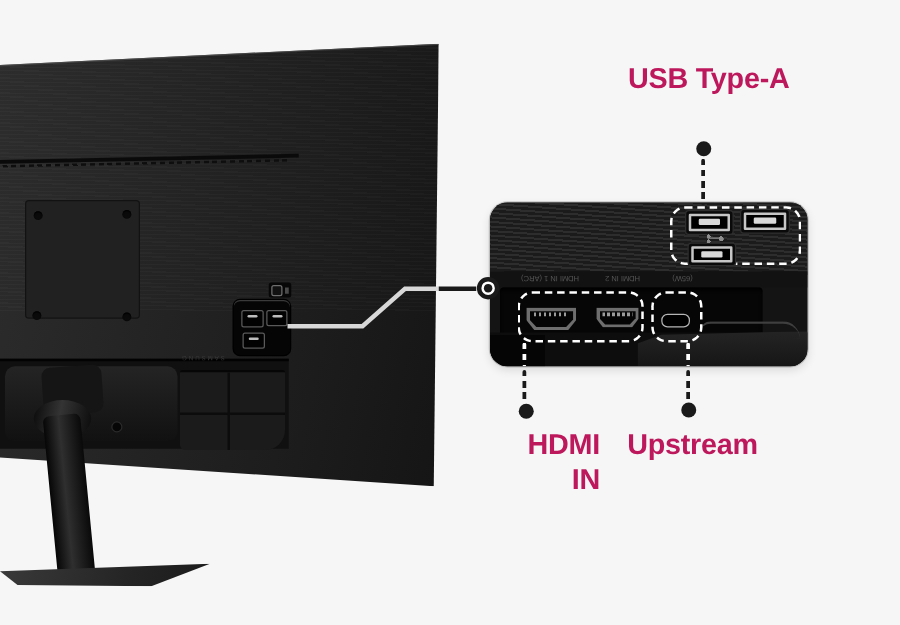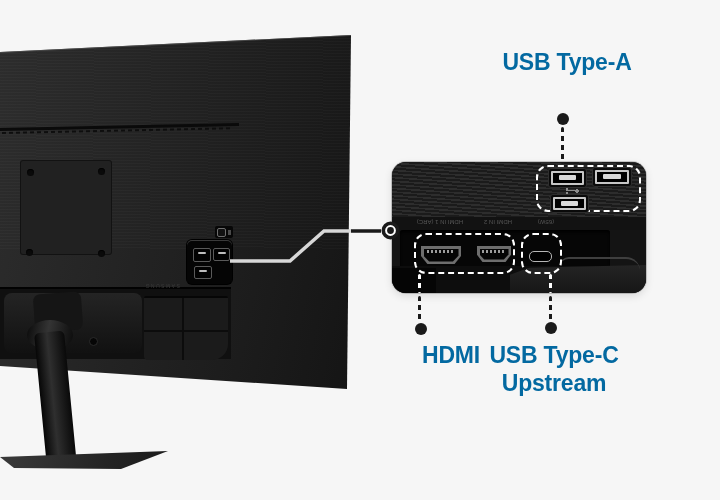--- a/index.html
+++ b/index.html
@@ -93,21 +93,21 @@
   .usbc-port{left:137px;top:89px;width:21px;height:9px;border:1.5px solid #b5b5b5;border-radius:5px;background:#000;}
 
   
   .vdash{width:3px;border-radius:1.5px;}
   .vdash.black{background:repeating-linear-gradient(180deg,#1a1a1a 0 5px,transparent 5px 9px);}
   .vdash.white{background:repeating-linear-gradient(180deg,#ffffff 0 5px,transparent 5px 9px);}
   .dot{width:12px;height:12px;border-radius:50%;background:#1a1a1a;}
   svg.connector{left:0;top:0;width:720px;height:500px;pointer-events:none;}
 
   
-  .lbl{color:#0369a1;font-weight:700;font-size:23px;line-height:28px;text-align:center;letter-spacing:-.2px;}
+  .lbl{color:#be185d;font-weight:700;font-size:23px;line-height:28px;text-align:center;letter-spacing:-.2px;}
 </style>
 </head>
 <body>
 
 <div class="stage">
 
   <div class="abs monitor-body">
     <div class="abs monitor-tex"></div>
     <div class="abs top-edge"></div>
     <div class="abs vent"></div>
@@ -216,20 +216,20 @@
 
   <div class="abs vdash black" style="left:549px;top:296px;height:25px;"></div>
   <div class="abs dot" style="left:545px;top:322px;"></div>
 
   <div class="abs lbl" style="left:452px;top:48px;width:230px;">
     <div>USB Type-A</div>
   </div>
 
   <div class="abs lbl" style="left:358px;top:341px;width:122px;text-align:right;">
     <div>HDMI</div>
+    <div>IN</div>
   </div>
 
   <div class="abs lbl" style="left:467px;top:341px;width:174px;">
-    <div>USB Type-C</div>
     <div>Upstream</div>
   </div>
 
 </div>
 
 </body></html>

